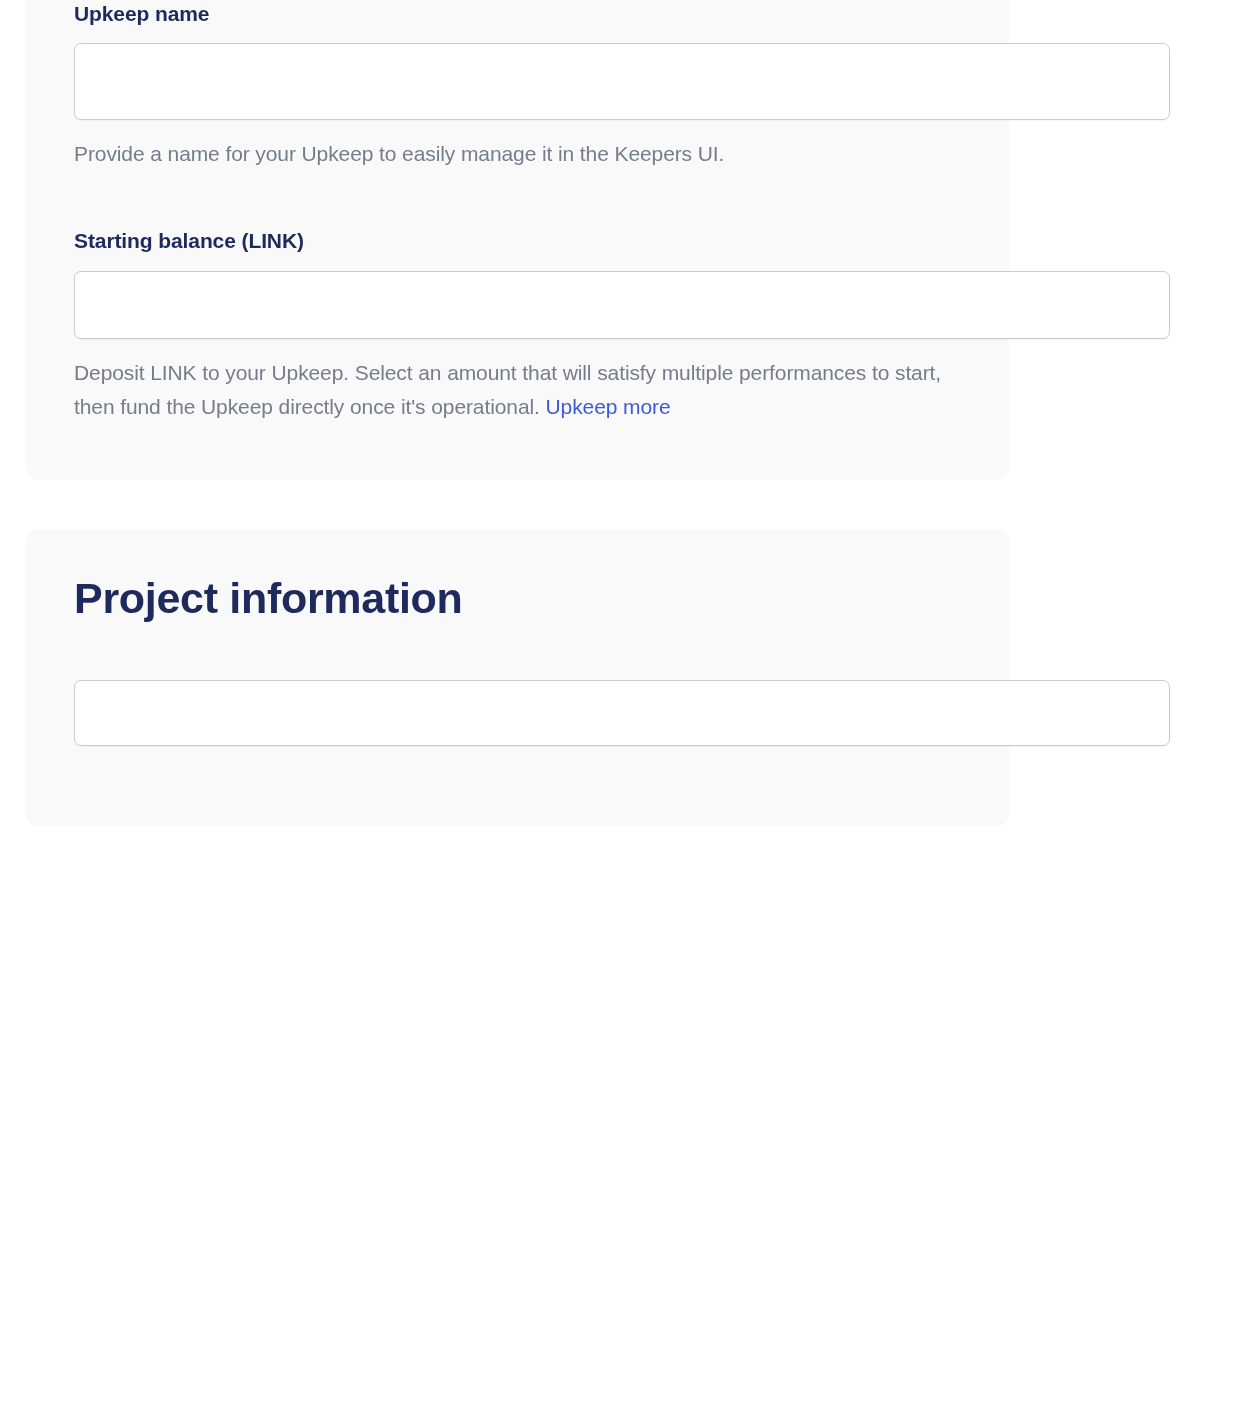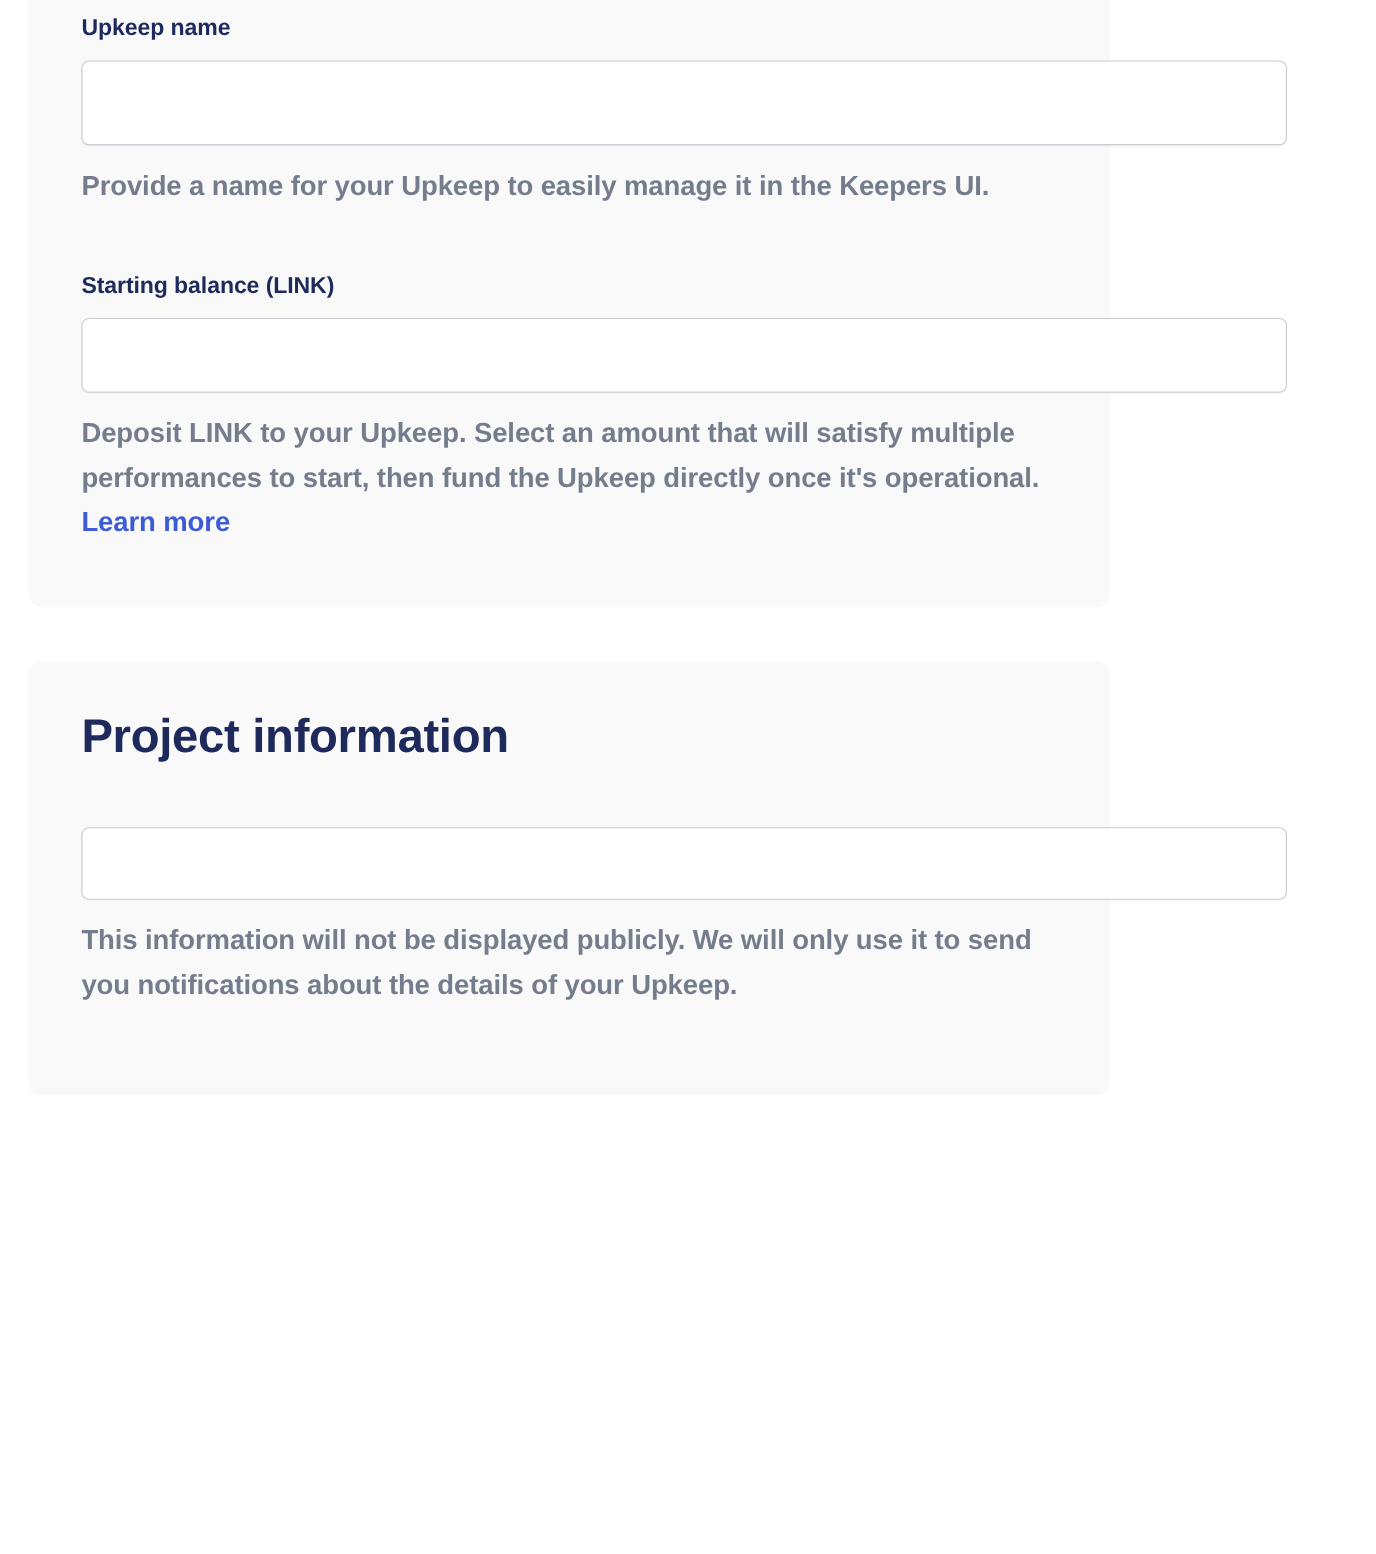--- a/index.html
+++ b/index.html
@@ -13,21 +13,21 @@
     width: 1251px;
     height: 1413px;
     position: relative;
     overflow: hidden;
     font-family: "Liberation Sans", sans-serif;
     -webkit-font-smoothing: antialiased;
   }
 
   .page {
     position: absolute;
-    top: 12px;
+    top: 0;
     left: 0;
     width: 1035px;
   }
 
   
   .card {
     background: #f9f9fa;
     border-radius: 12px;
     margin: 0 26px;
     padding: 0 48px;
@@ -58,22 +58,22 @@
   }
   .field-label {
     font-size: 21px;
     font-weight: 700;
     color: #1e2a5c;
     letter-spacing: -0.1px;
     line-height: 1.3;
     margin: 0 0 16px 0;
   }
   .field-help {
-    font-size: 25px;
-    font-weight: 700;
+    font-size: 21px;
+    font-weight: 400;
     color: #757d8c;
     line-height: 1.62;
     letter-spacing: -0.1px;
     margin: 17px 0 0 0;
     max-width: 1100px;
   }
   .link {
     color: #3d5bd4;
     text-decoration: none;
     cursor: pointer;
@@ -115,29 +115,28 @@
     <div class="field">
       <div class="field-label">Upkeep name</div>
       <input class="text-input" type="text" placeholder="" style="">
       <p class="field-help">Provide a name for your Upkeep to easily manage it in the Keepers UI.</p>
     </div>
 
 
     <div class="field field-balance">
       <div class="field-label">Starting balance (LINK)</div>
       <input class="text-input h-balance" type="text" placeholder="" style="">
-      <p class="field-help"><span>Deposit LINK to your Upkeep. Select an amount that will satisfy multiple performances to start, then fund the Upkeep directly once it's operational.</span> <a class="link" href="#">Learn more</a></p>
+      <p class="field-help"><span>Deposit LINK to your Upkeep. Select an amount that will satisfy multiple performances to start, then fund the Upkeep directly once it's operational.</span> <a class="link" href="#">Upkeep more</a></p>
     </div>
 
   </section>
 
   <section class="card card-project">
 
     <h2 class="section-title">Project information</h2>
 
     <div class="field">
       <input class="text-input h-email" type="email" placeholder="" style="">
-      <p class="field-help">This information will not be displayed publicly. We will only use it to send you notifications about the details of your Upkeep.</p>
     </div>
 
   </section>
 
 </div>
 
 </body></html>

